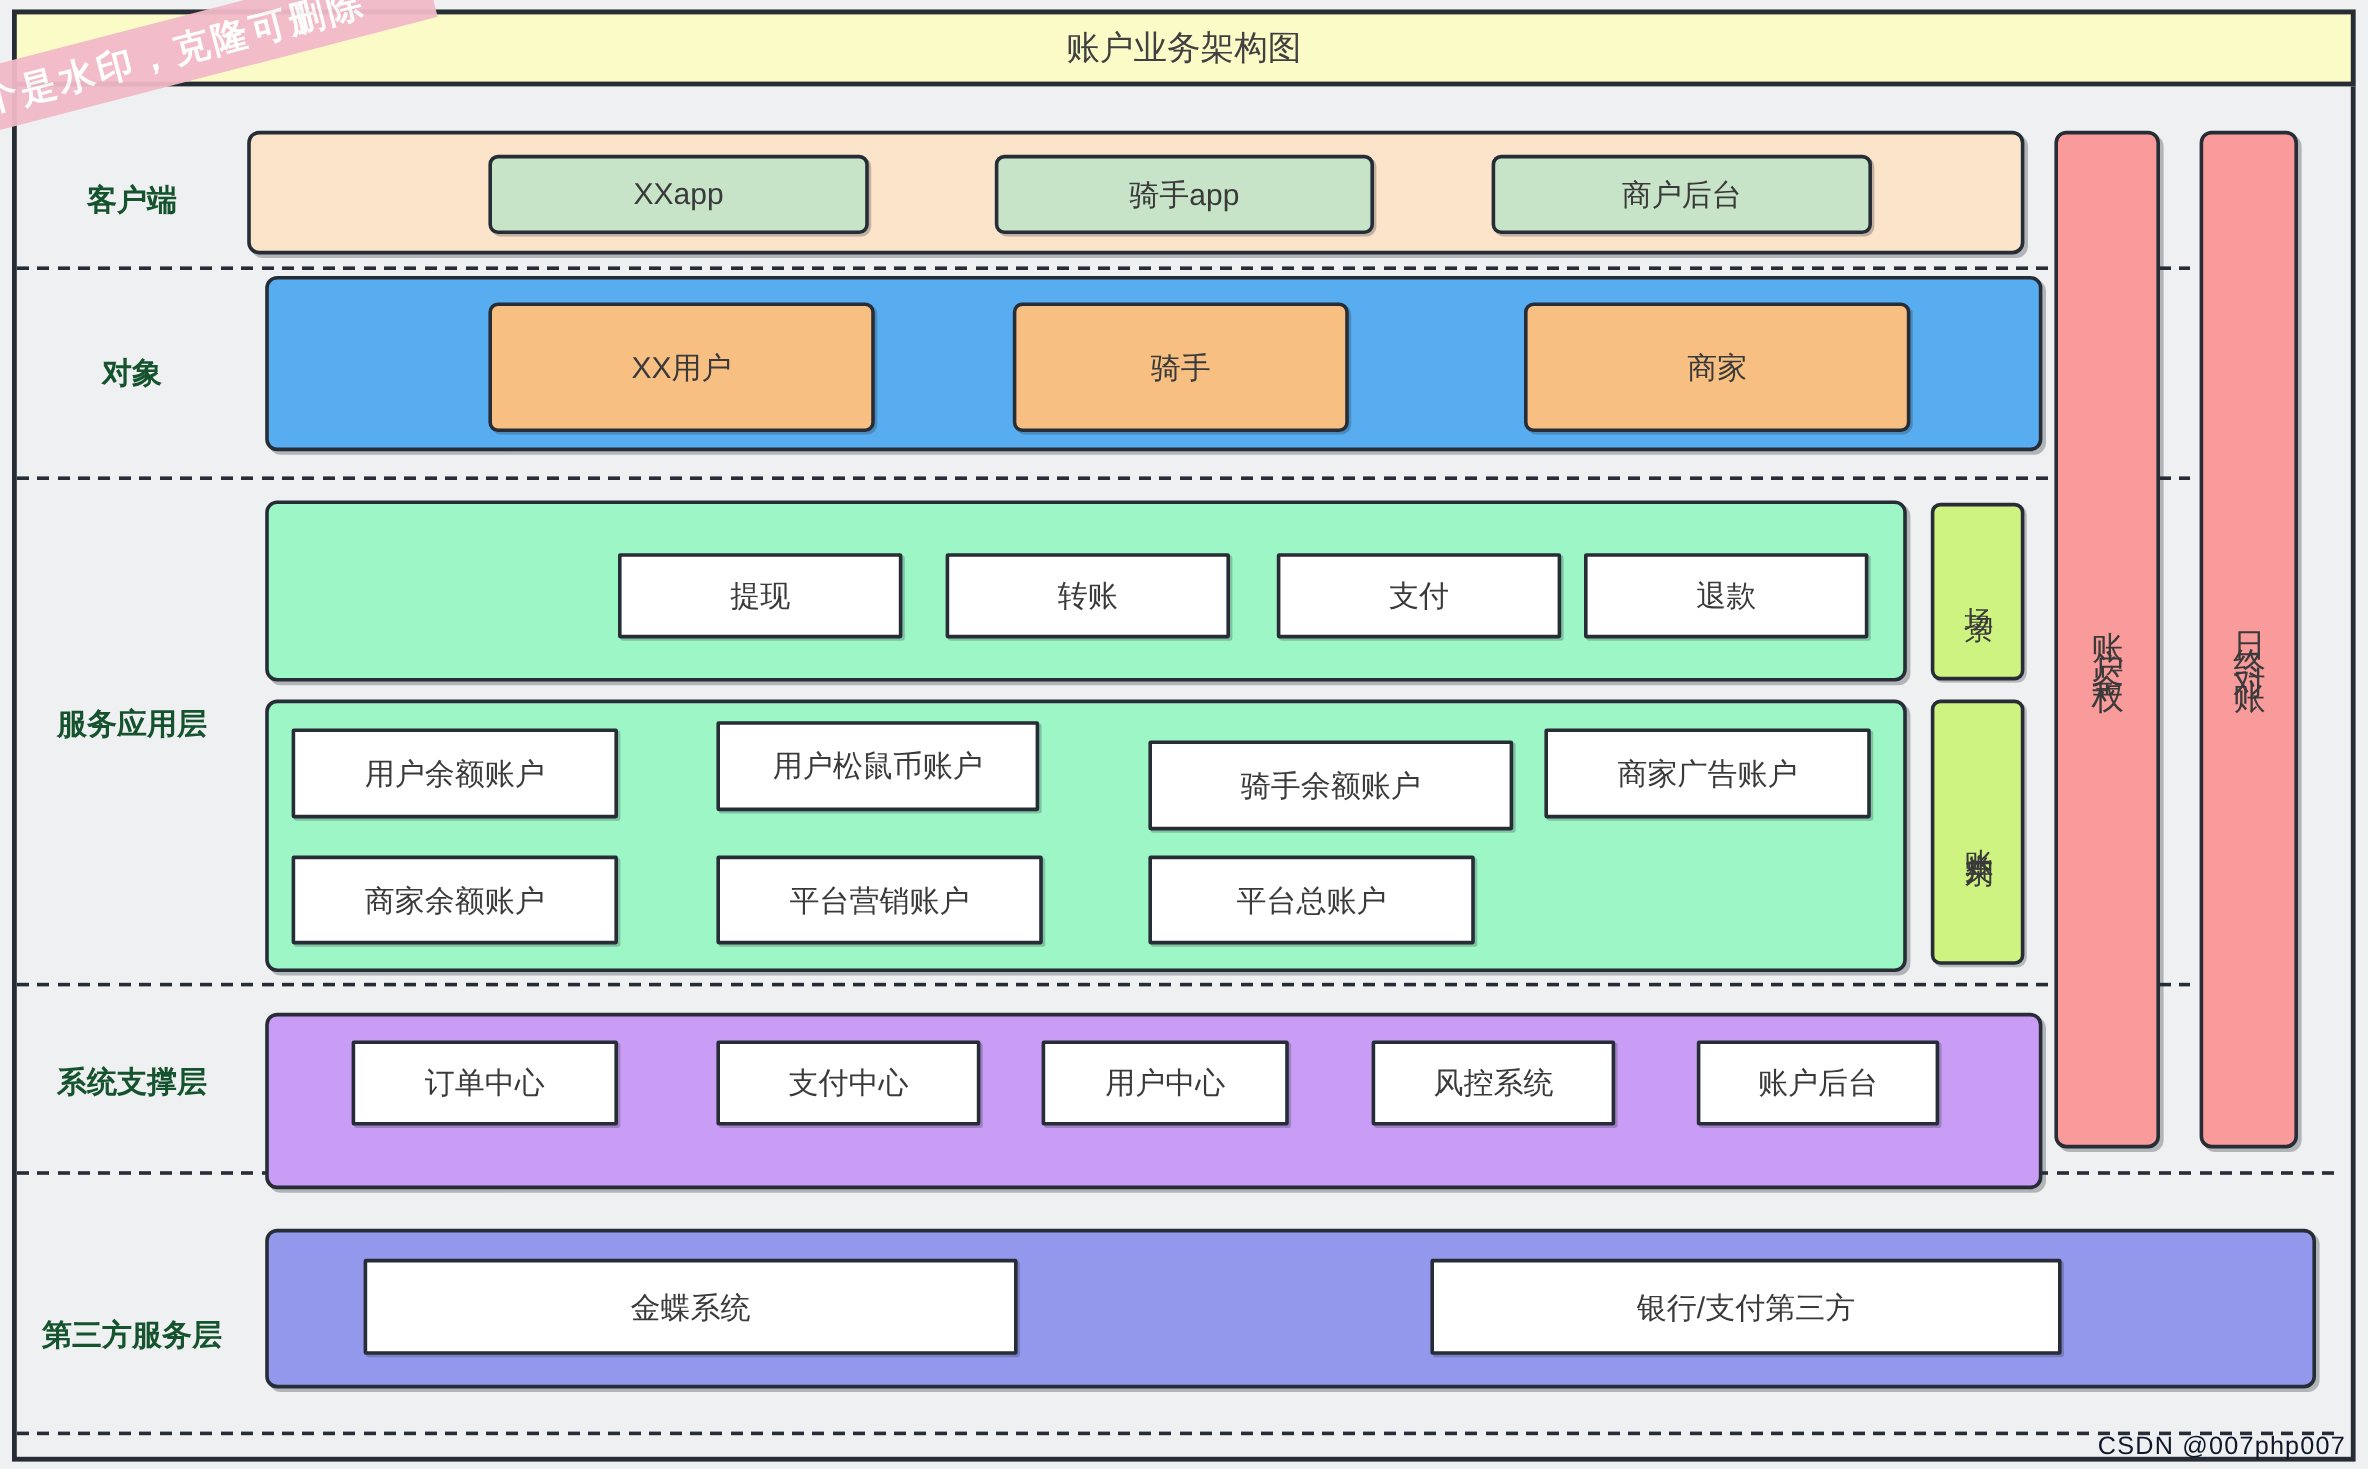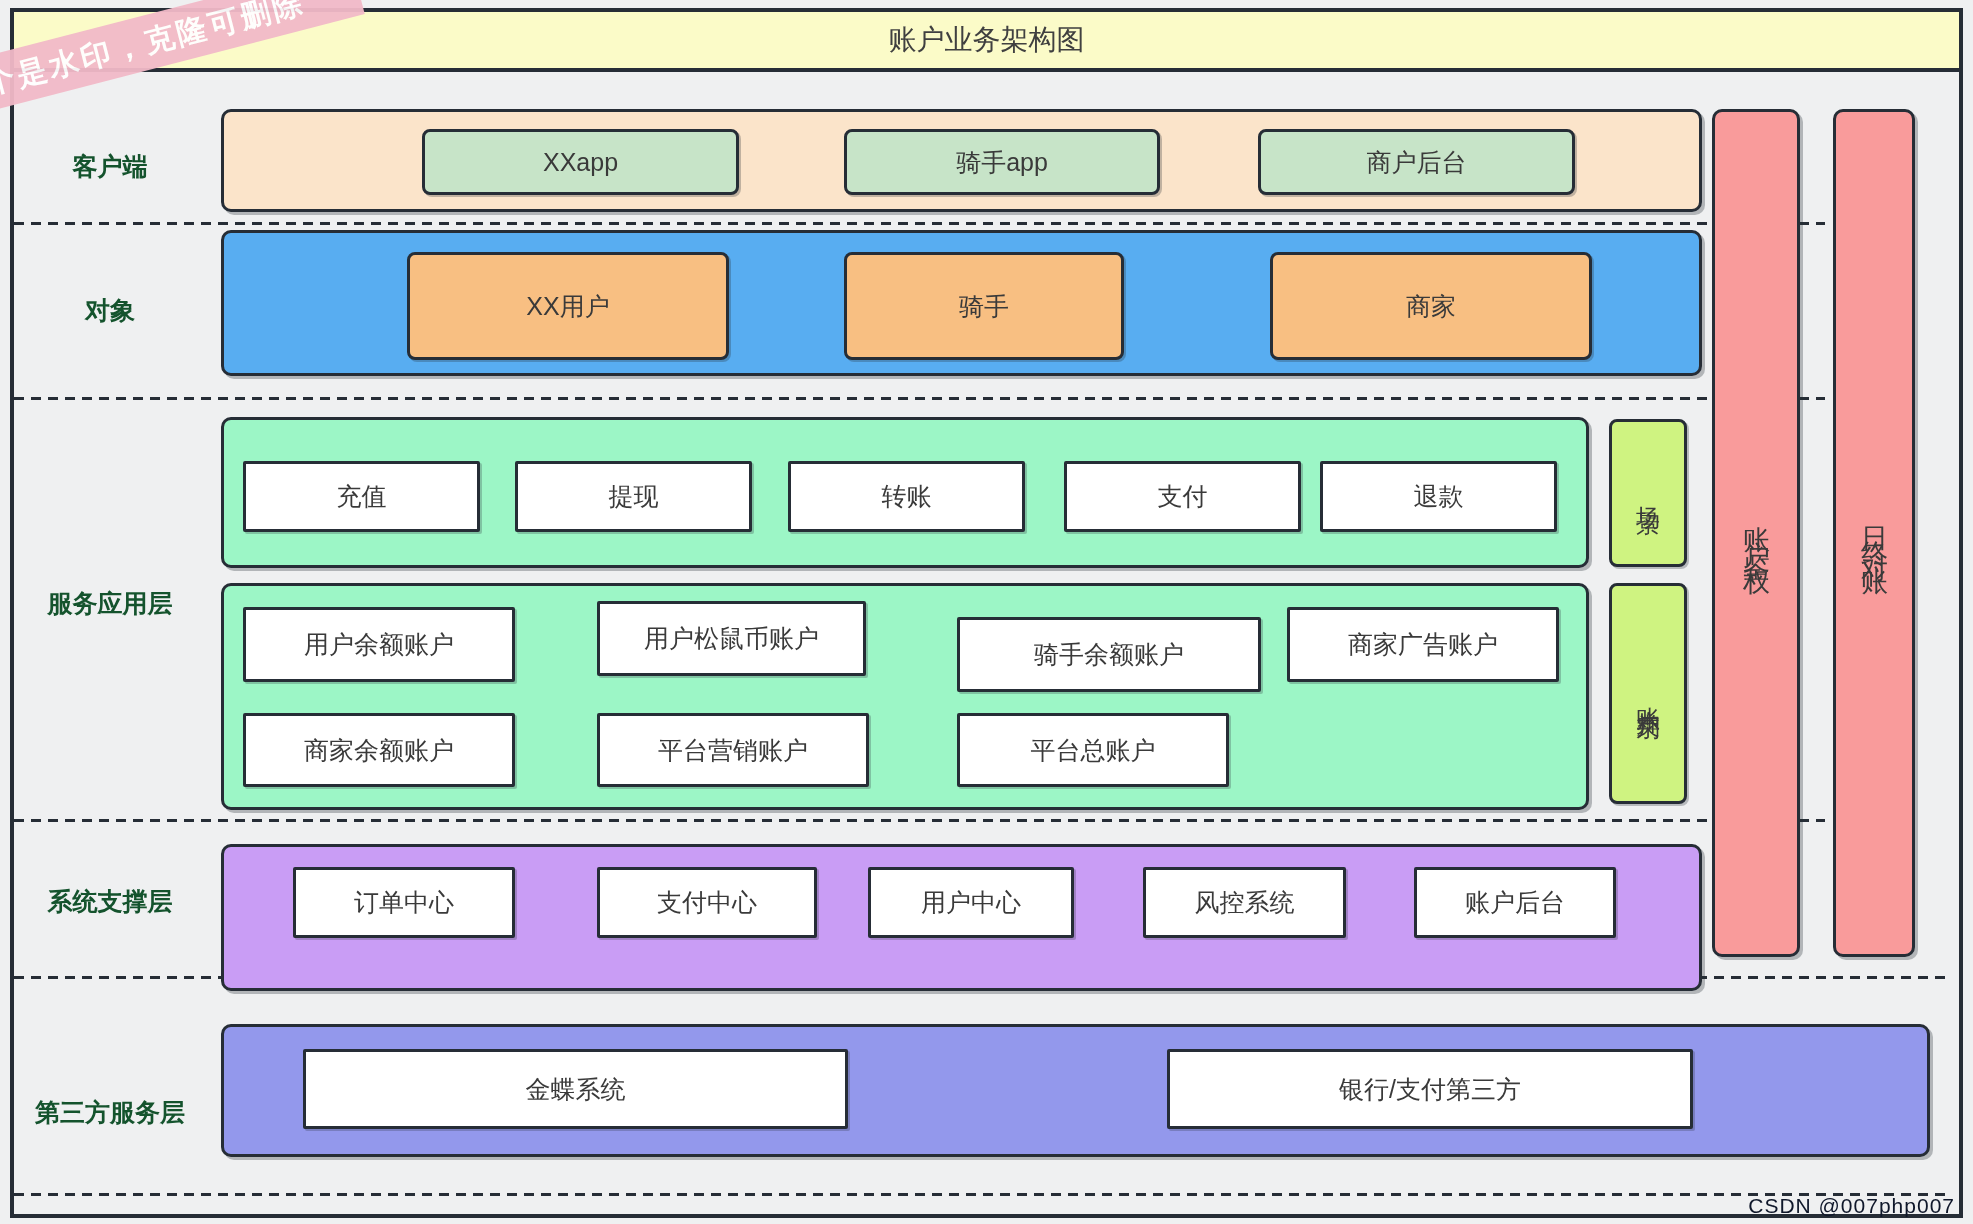--- a/index.html
+++ b/index.html
@@ -71,34 +71,33 @@
   <div class="layer-label" style="top:587px">服务应用层</div>
   <div class="layer-label" style="top:885px">系统支撑层</div>
   <div class="layer-label" style="top:1096px">第三方服务层</div>
 
   <div class="divider" style="left:14px; top:222px; width:1811px"></div>
   <div class="divider" style="left:14px; top:397px; width:1811px"></div>
   <div class="divider" style="left:14px; top:819px; width:1811px"></div>
   <div class="divider" style="left:14px; top:976px; width:1937px"></div>
   <div class="divider" style="left:14px; top:1193px; width:1937px"></div>
 
-  <div class="block" style="left:221px; top:109px; width:1481px; height:103px; background:var(--client-item-bg,#C7E4C8); background:var(--client-bg)">
+  <div class="block" style="left:206px; top:109px; width:1481px; height:103px; background:var(--client-item-bg,#C7E4C8); background:var(--client-bg)">
     <div class="item" style="left:198px;  top:17px; width:317px; height:66px; background:var(--client-item-bg)">XXapp</div>
     <div class="item" style="left:620px;  top:17px; width:316px; height:66px; background:var(--client-item-bg)">骑手app</div>
     <div class="item" style="left:1034px; top:17px; width:317px; height:66px; background:var(--client-item-bg)">商户后台</div>
   </div>
 
   <div class="block" style="left:221px; top:230px; width:1481px; height:146px; background:var(--object-bg)">
     <div class="item" style="left:183px;  top:19px; width:322px; height:108px; background:var(--object-item-bg)">XX用户</div>
     <div class="item" style="left:620px;  top:19px; width:280px; height:108px; background:var(--object-item-bg)">骑手</div>
     <div class="item" style="left:1046px; top:19px; width:322px; height:108px; background:var(--object-item-bg)">商家</div>
   </div>
 
   <div class="block" style="left:221px; top:417px; width:1368px; height:151px; background:var(--service-bg)">
-    <div class="wbox" style="left:19px;   top:41px; width:237px; height:71px">充值</div>
     <div class="wbox" style="left:291px;  top:41px; width:237px; height:71px">提现</div>
     <div class="wbox" style="left:564px;  top:41px; width:237px; height:71px">转账</div>
     <div class="wbox" style="left:840px;  top:41px; width:237px; height:71px">支付</div>
     <div class="wbox" style="left:1096px; top:41px; width:237px; height:71px">退款</div>
   </div>
   <div class="tagbox" style="left:1609px; top:419px; width:78px; height:148px">
     <span class="vtext">场景</span>
   </div>
 
   <div class="block" style="left:221px; top:583px; width:1368px; height:227px; background:var(--service-bg)">
@@ -117,21 +116,21 @@
   <div class="block" style="left:221px; top:844px; width:1481px; height:147px; background:var(--support-bg)">
     <div class="wbox" style="left:69px;   top:20px; width:222px; height:71px">订单中心</div>
     <div class="wbox" style="left:373px;  top:20px; width:220px; height:71px">支付中心</div>
     <div class="wbox" style="left:644px;  top:20px; width:206px; height:71px">用户中心</div>
     <div class="wbox" style="left:919px;  top:20px; width:203px; height:71px">风控系统</div>
     <div class="wbox" style="left:1190px; top:20px; width:202px; height:71px">账户后台</div>
   </div>
 
   <div class="block" style="left:221px; top:1024px; width:1709px; height:133px; background:var(--third-party-bg)">
     <div class="wbox" style="left:79px;  top:22px; width:545px; height:80px">金蝶系统</div>
-    <div class="wbox" style="left:943px; top:22px; width:526px; height:80px">银行/支付第三方</div>
+    <div class="wbox" style="left:968px; top:22px; width:526px; height:80px">银行/支付第三方</div>
   </div>
 
   <div class="sidebar" style="left:1712px; width:88px">
     <span class="vtext">账户鉴权</span>
   </div>
   <div class="sidebar" style="left:1833px; width:82px">
     <span class="vtext">日终对账</span>
   </div>
 
   <div class="site-mark">CSDN @007php007</div>

